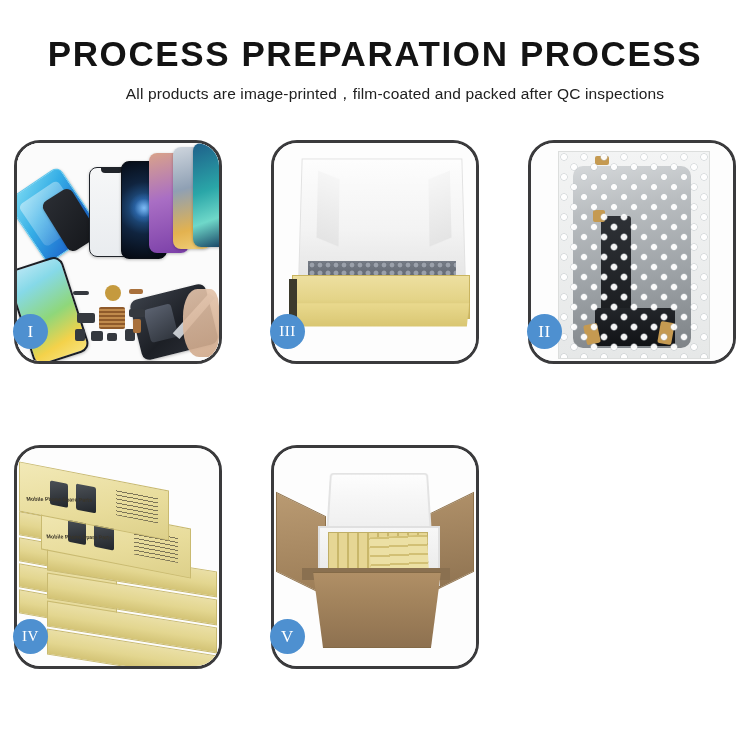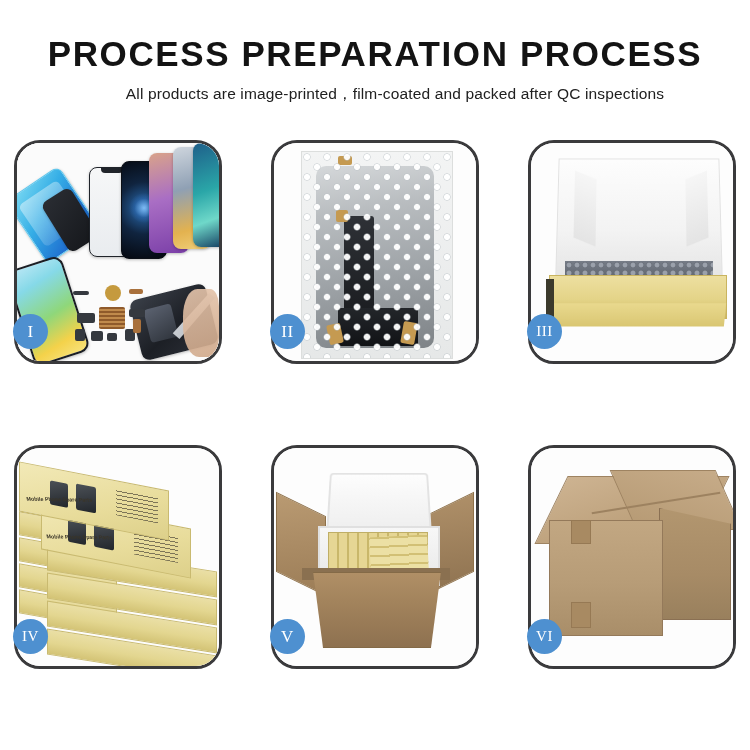--- a/index.html
+++ b/index.html
@@ -412,45 +412,45 @@
       </div>
 
       <div class="tweezer"></div>
       <div class="hand"></div>
     </div>
     <div class="step-badge">I</div>
   </div>
 
   <div class="panel">
     <div class="panel-inner">
+      <div class="p3-lid">
+        <div class="p3-lid-flapL"></div>
+        <div class="p3-lid-flapR"></div>
+      </div>
+      <div class="p3-foam"></div>
+      <div class="p3-tray"></div>
+      <div class="p3-tray-front"></div>
+      <div class="p3-tray-side"></div>
+    </div>
+    <div class="step-badge wide">III</div>
+  </div>
+
+  <div class="panel">
+    <div class="panel-inner">
       <div class="bubble-bag">
         <div class="bag-screen"></div>
         <div class="bag-flex"></div>
         <div class="bag-flex2"></div>
         <div class="bag-tape" style="left:36px; top:4px;  width:14px; height:9px;"></div>
         <div class="bag-tape" style="left:34px; top:58px; width:12px; height:12px;"></div>
         <div class="bag-tape" style="left:26px; top:172px;width:14px; height:20px; transform:rotate(-12deg);"></div>
         <div class="bag-tape" style="left:100px;top:170px;width:14px; height:22px; transform:rotate(10deg);"></div>
       </div>
     </div>
     <div class="step-badge">II</div>
-  </div>
-
-  <div class="panel">
-    <div class="panel-inner">
-      <div class="p3-lid">
-        <div class="p3-lid-flapL"></div>
-        <div class="p3-lid-flapR"></div>
-      </div>
-      <div class="p3-foam"></div>
-      <div class="p3-tray"></div>
-      <div class="p3-tray-front"></div>
-      <div class="p3-tray-side"></div>
-    </div>
-    <div class="step-badge wide">III</div>
   </div>
 
   <div class="panel">
     <div class="panel-inner">
       <div class="stack">
 
         <div class="sbox" style="left:0px;  top:58px;  width:96px; height:22px; transform:skewY(10deg);"></div>
         <div class="sbox" style="left:0px;  top:84px;  width:96px; height:22px; transform:skewY(10deg);"></div>
         <div class="sbox" style="left:0px;  top:110px; width:96px; height:22px; transform:skewY(10deg);"></div>
         <div class="sbox" style="left:0px;  top:136px; width:96px; height:22px; transform:skewY(10deg);"></div>
@@ -486,26 +486,14 @@
       <div class="v-foamlid"></div>
       <div class="v-foambox"></div>
       <div class="v-inner"></div>
       <div class="v-inner2"></div>
       <div class="v-bodytop"></div>
       <div class="v-body"></div>
     </div>
     <div class="step-badge">V</div>
   </div>
 
-  <div class="panel">
-    <div class="panel-inner">
-      <div class="vi-top"></div>
-      <div class="vi-top2"></div>
-      <div class="vi-side"></div>
-      <div class="vi-front"></div>
-      <div class="vi-seam" style="left:60px; top:54px; width:130px; transform:rotate(-9deg);"></div>
-      <div class="vi-tape" style="left:40px; top:72px; width:18px; height:22px;"></div>
-      <div class="vi-tape" style="left:40px; top:154px; width:18px; height:24px;"></div>
-    </div>
-    <div class="step-badge wide">VI</div>
-  </div>
 
 </div>
 
 </body></html>

